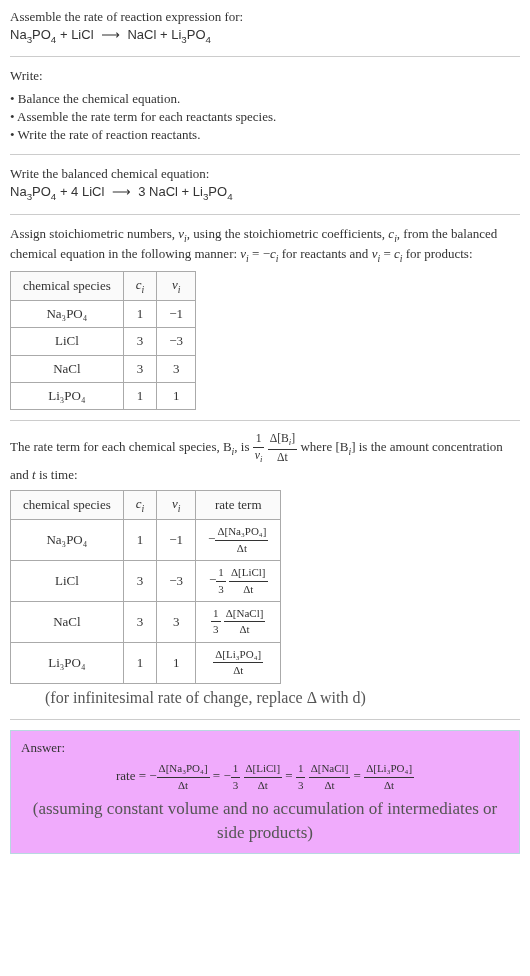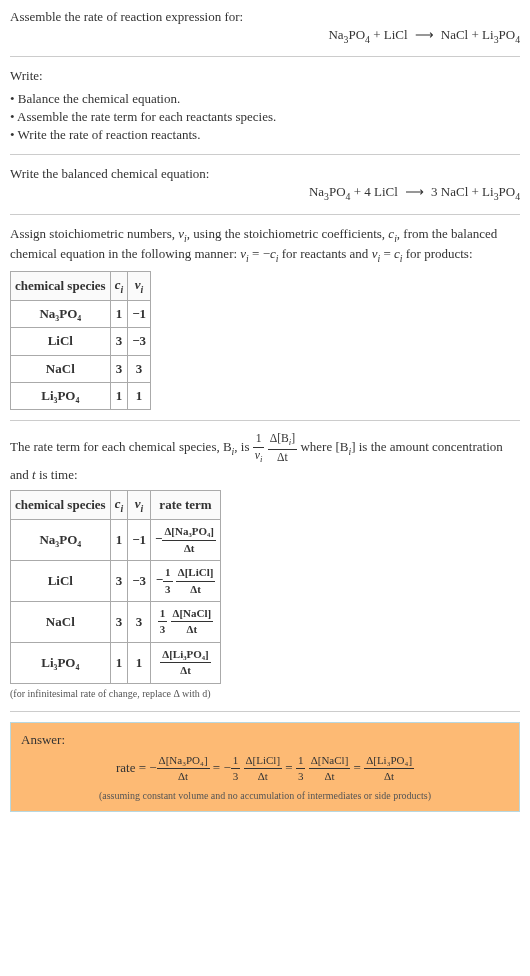--- a/index.html
+++ b/index.html
@@ -15,83 +15,83 @@
   }
   .section {
     border-bottom: 1px solid #ccc;
     padding-bottom: 10px;
     margin-bottom: 10px;
   }
   .section:last-of-type {
     border-bottom: none;
   }
   .equation {
-    font-family: Liberation Serif, serif;
-    text-align: right;
+    font-family: Liberation Sans, sans-serif;
   }
   sub {
     font-size: 0.75em;
     vertical-align: sub;
   }
   .plan-list {
     margin: 4px 0 0 0;
     padding: 0;
     list-style: none;
   }
   .plan-list li::before {
     content: "• ";
   }
   table.data {
     border-collapse: collapse;
     margin-top: 6px;
   }
   table.data th, table.data td {
     border: 1px solid #aaa;
-    padding: 4px 4px;
-    text-align: center;
-    font-weight: bold;
+    padding: 4px 12px;
+    text-align: center;
+    font-weight: normal;
   }
   table.data th {
     background: #fafafa;
   }
   .frac {
     display: inline-block;
     vertical-align: middle;
     text-align: center;
     font-size: 0.9em;
   }
   .frac .num {
     display: block;
     border-bottom: 1px solid #333;
     padding: 0 2px;
   }
   .frac .den {
     display: block;
     padding: 0 2px;
   }
   .note {
-    font-size: 10px;
+    font-size: 16px;
     color: #555;
     margin-top: 3px;
+    margin-left: 35px;
   }
   .answer-box {
-    background: #fdba74;
+    background: #f0abfc;
     border: 1px solid #b8d8e0;
     padding: 8px 10px;
     margin-top: 6px;
   }
   .answer-box .ans-label {
     margin-bottom: 4px;
   }
   .answer-box .ans-eq {
     text-align: center;
     margin: 4px 0;
   }
   .answer-box .ans-note {
-    font-size: 10px;
+    font-size: 17px;
     text-align: center;
     color: #555;
   }
   .arrow {
     padding: 0 4px;
   }
 </style>
 </head>
 <body>
 

